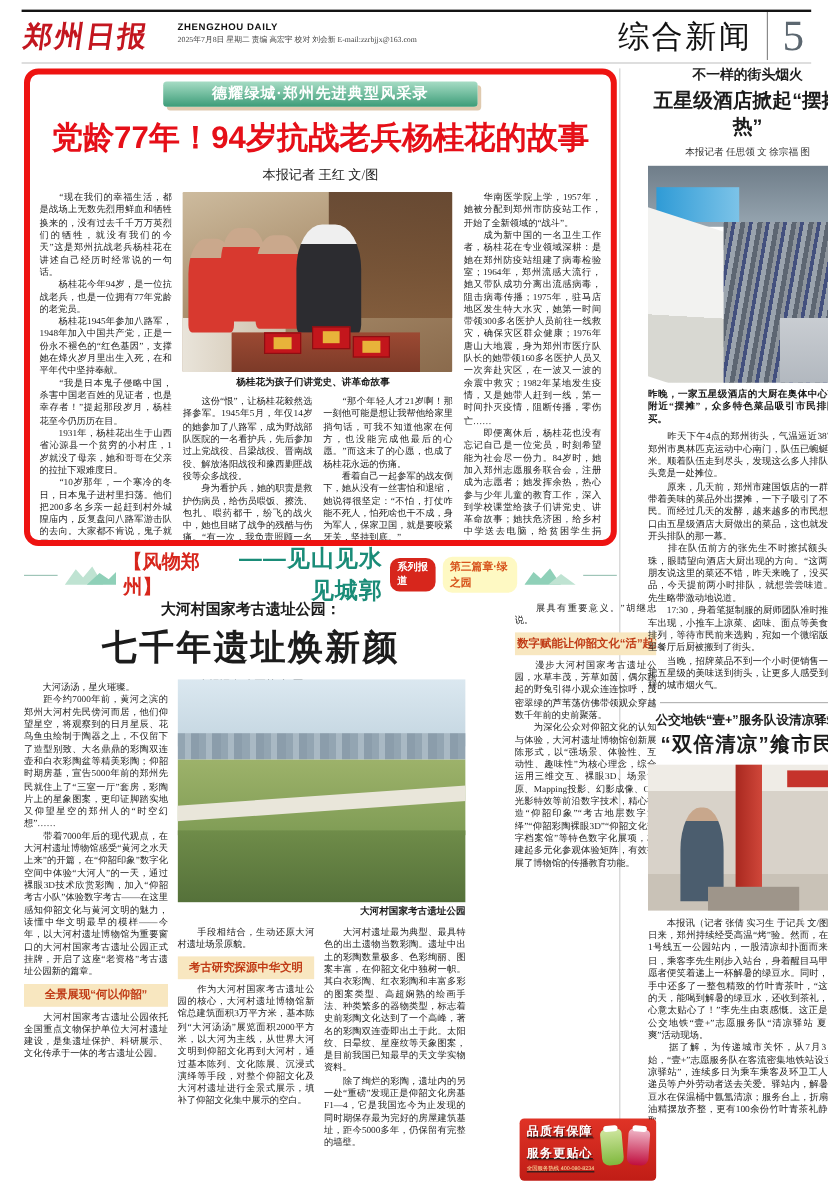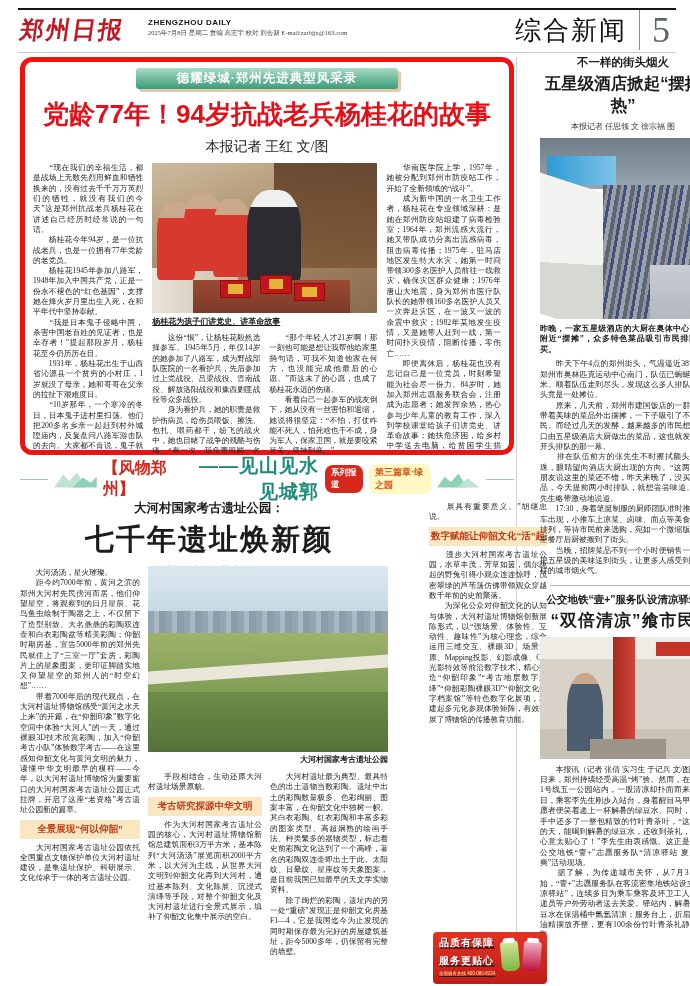--- a/index.html
+++ b/index.html
@@ -19,27 +19,27 @@
   .header-rule{position:absolute;left:18px;right:14px;top:52px;height:1px;background:#c9c9c9;}
   .v-rule{position:absolute;left:516px;top:57px;bottom:6px;width:1px;background:#d2d2d2;}
   
   .main-box{position:absolute;left:20px;top:57px;width:494px;height:398px;border:5px solid #ee1311;
             border-radius:12px;background:#fff;box-sizing:border-box;padding:4px 8px;}
   .m-banner{margin:2px auto 0;width:262px;height:21px;border-radius:3px;text-align:center;line-height:21px;
             background:linear-gradient(180deg,#a6dcc4,#3c9c78);color:#fff;font-family:"Liberation Sans",sans-serif;
             font-weight:bold;font-size:12.5px;letter-spacing:1px;box-shadow:3px 3px 0 rgba(176,122,54,.4);}
   .m-headline{margin-top:8px;text-align:center;font-family:"Liberation Sans",sans-serif;font-weight:900;
               font-size:26px;color:#e60f18;}
-  .m-byline{margin-top:6px;text-align:center;font-size:14px;color:#222;}
+  .m-byline{margin-top:6px;text-align:center;font-size:11px;color:#222;}
   .m-grid{margin-top:7px;display:grid;grid-template-columns:1.02fr 1fr 1fr 1.06fr;column-gap:9px;
           grid-template-rows:150px 20px 1fr;height:290px;overflow:hidden;
           font-size:7.7px;line-height:1.34;text-align:justify;}
   .m-col1{grid-area:1/1/4/2;overflow:hidden;white-space:pre-wrap;}
   .m-photo{grid-area:1/2/2/4;position:relative;overflow:hidden;border-radius:1px;}
-  .m-caption{grid-area:2/2/3/4;font-weight:bold;font-size:8px;text-align:left;padding:4px 8px 0 0;text-decoration:underline;}
+  .m-caption{grid-area:2/2/3/4;font-weight:bold;font-size:8px;text-align:center;padding:4px 8px 0 0;}
   .m-col2{grid-area:3/2/4/3;overflow:hidden;white-space:pre-wrap;}
   .m-col3{grid-area:3/3/4/4;overflow:hidden;white-space:pre-wrap;}
   .m-col4{grid-area:1/4/4/5;overflow:hidden;white-space:pre-wrap;}
   
   .mp-bg{position:absolute;inset:0;background:linear-gradient(160deg,#cdbb9e 0%,#ab906e 45%,#8a6a4c 100%);}
   .mp-furn{position:absolute;right:0;top:0;width:46%;height:70%;background:linear-gradient(180deg,#5a3b26,#6e4a2e 60%,#7d5636);opacity:.85;}
   .mp-floor{position:absolute;left:0;bottom:0;width:38%;height:30%;background:linear-gradient(90deg,#e9e4da,#cdbfa9);}
   .mp-elder{position:absolute;left:42%;top:18%;width:24%;height:62%;border-radius:40% 40% 10% 10%;
             background:linear-gradient(180deg,#efefef 0 18%,#2c2c30 18% 100%);}
   .mp-kid{position:absolute;width:17%;height:52%;border-radius:38% 38% 8% 8%;

